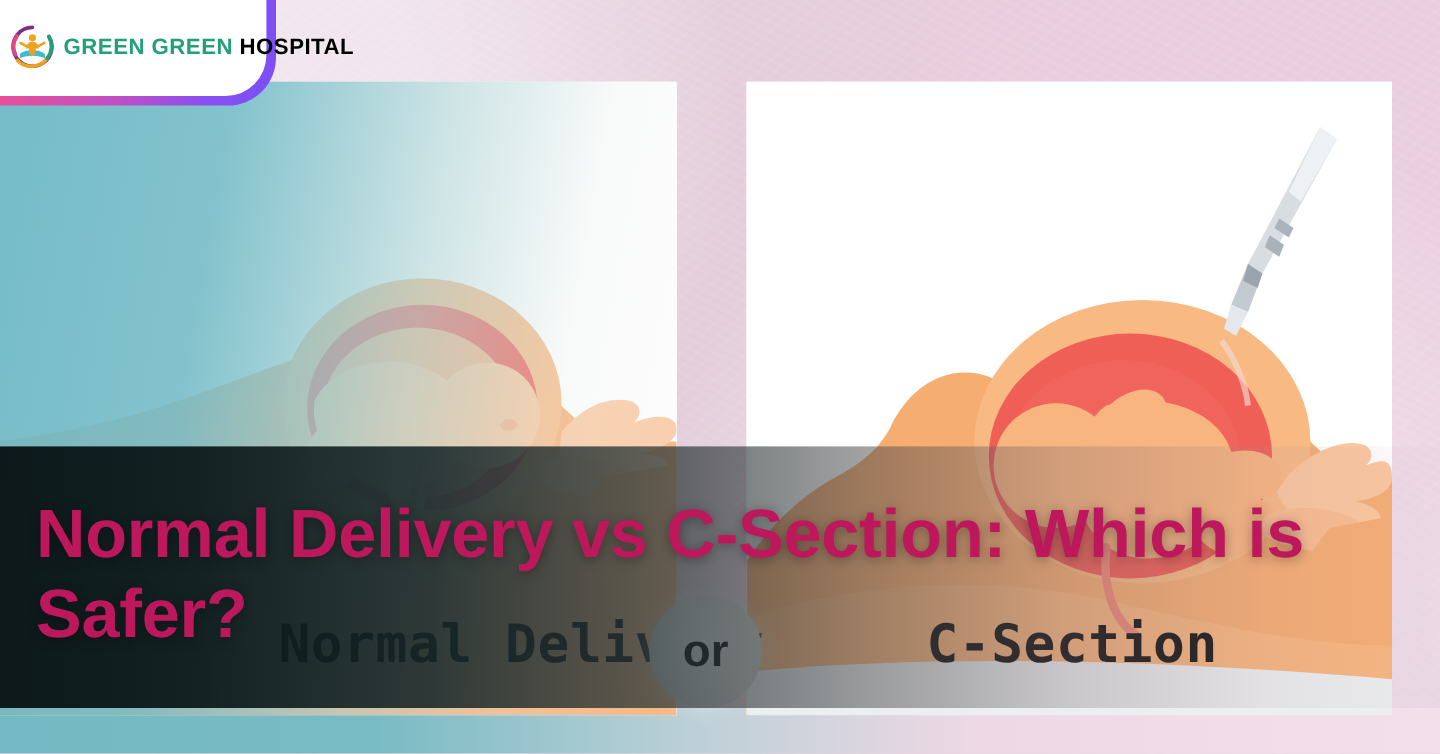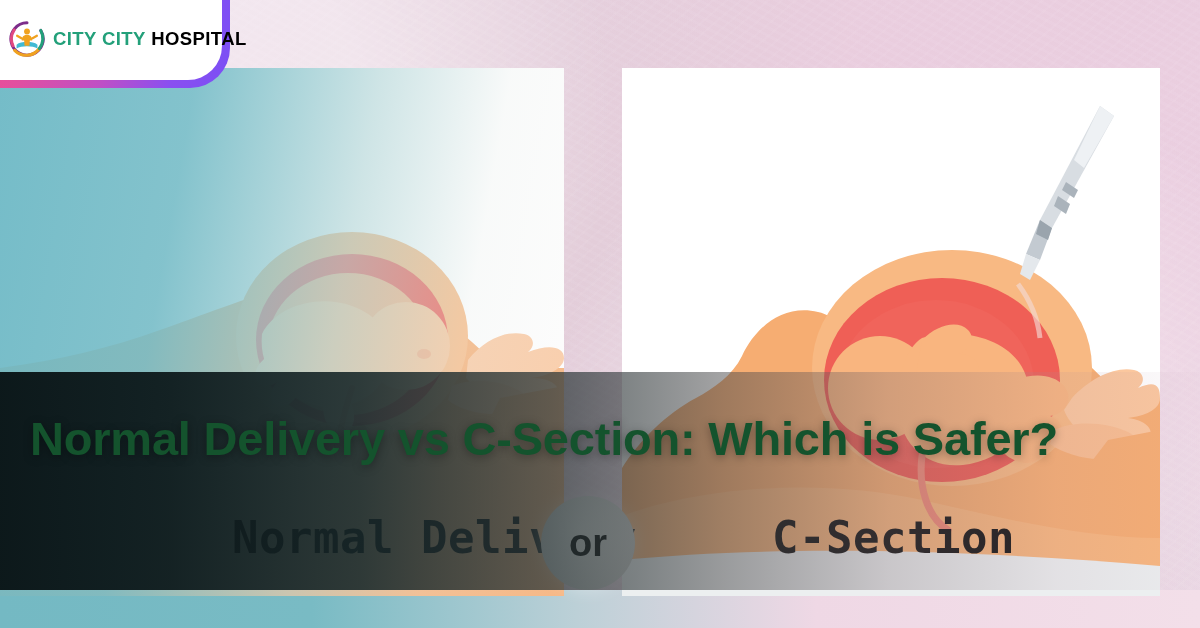--- a/index.html
+++ b/index.html
@@ -77,21 +77,21 @@
       rgba(40,52,54,.72) 46%,
       rgba(70,70,72,.50) 60%,
       rgba(120,104,112,.30) 74%,
       rgba(170,140,156,.14) 88%,
       rgba(200,165,186,.04) 100%);
   }
 
   .headline{
     position:absolute;left:30px;top:412px;width:1120px;
     font-family:"Liberation Sans", sans-serif;
-    font-weight:700;font-size:47px;line-height:1.17;color:#14532d;
+    font-weight:700;font-size:57px;line-height:1.17;color:#be185d;
     letter-spacing:-.2px;
     text-shadow:0 2px 10px rgba(0,0,0,.35);
   }
   .logo-badge-edge{
     position:absolute;left:-26px;top:-24px;width:256px;height:112px;
     border-radius:0 0 40px 0;
     background:linear-gradient(100deg,#f04d8f 0%, #e14fa0 22%, #c04fc4 52%, #8a4ff0 78%, #7b4ff5 100%);
     z-index:0;
   }
   .logo-badge-face{
@@ -235,18 +235,18 @@
           <path d="M7 32 A17 17 0 0 0 33 30" fill="none" stroke="#f0a21f" stroke-width="3.2" stroke-linecap="round"></path>
           <path d="M33 30 A17 17 0 0 0 34.5 11" fill="none" stroke="#23a07a" stroke-width="3.2" stroke-linecap="round"></path>
           <path d="M9 26 C 14 22 26 22 31 26 L 31 30 C 26 27 14 27 9 30 Z" fill="#2bb3ce" opacity=".9"></path>
           <circle cx="20" cy="12" r="3.1" fill="#f0a21f"></circle>
           <path d="M20 15.5 C 23.5 15.5 25.5 18 25.5 21.5 L 23 21.5 L 22.6 27 L 17.4 27 L 17 21.5 L 14.5 21.5 C 14.5 18 16.5 15.5 20 15.5 Z" fill="#f0a21f"></path>
           <path d="M14.6 19.4 L 9.6 16.6" stroke="#f0a21f" stroke-width="2.4" stroke-linecap="round"></path>
           <path d="M25.4 19.4 L 30.4 16.6" stroke="#f0a21f" stroke-width="2.4" stroke-linecap="round"></path>
         </svg>
       </span>
       <span class="logo-text">
-        <span class="lt-green">CITY CITY</span><span>&nbsp;</span><span class="lt-pink">HOSPITAL</span>
+        <span class="lt-green">GREEN GREEN</span><span>&nbsp;</span><span class="lt-pink">HOSPITAL</span>
       </span>
     </div>
   </div>
 
 </div>
 
 </body></html>

